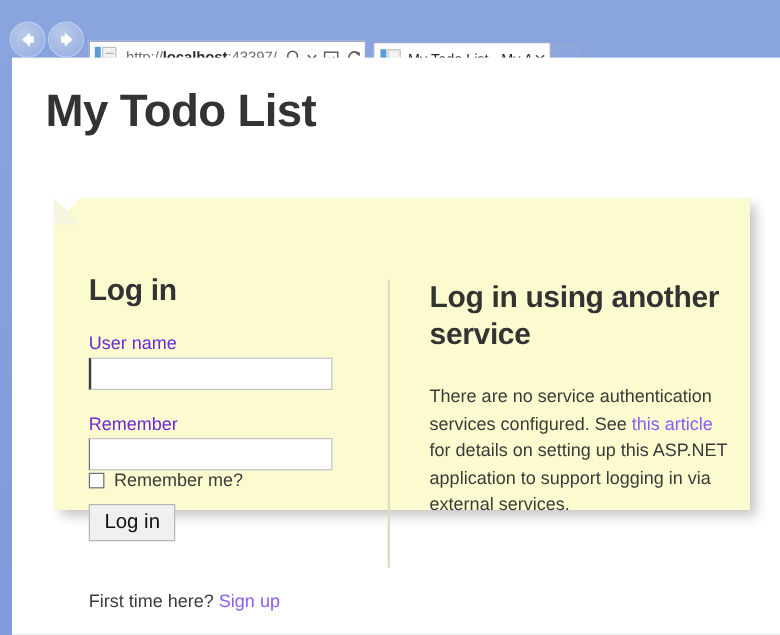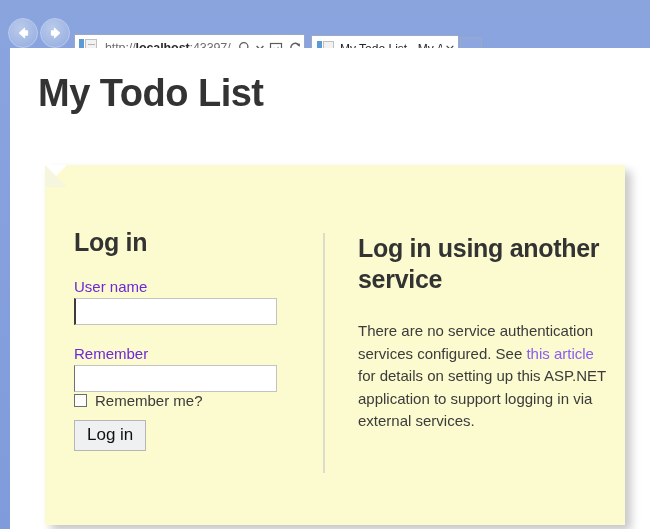--- a/index.html
+++ b/index.html
@@ -174,21 +174,21 @@
     font-size: 38px;
     font-weight: bold;
     color: #333333;
     letter-spacing: -0.5px;
   }
 
   
   #login-panel {
     position: absolute;
     left: 35px; top: 117px;
-    width: 580px; height: 360px;
+    width: 580px; height: 260px;
     background: #fcfbcf;
     box-shadow: 6px 6px 9px rgba(0,0,0,0.22);
   }
   
   #panel-fold {
     position: absolute;
     left: 0; top: 0;
     width: 0; height: 0;
     border-top: 22px solid #ffffff;
     border-right: 22px solid transparent;
@@ -390,16 +390,17 @@
         </div>
 
         <button id="login-submit-button">Log in</button>
       </div>
 
       <div id="right-column">
         <div class="panel-heading">Log in using another service</div>
         <p id="external-text"><span>There are no service authentication services configured. See </span><a class="panel-link" href="#">this article</a><span> for details on setting up this ASP.NET application to support logging in via external services.</span></p>
       </div>
 
+      <div id="signup-row"><span>First time here? </span><a class="panel-link" href="#">Sign up</a></div>
     </div>
 
   </div>
 </div>
 
 </body></html>

